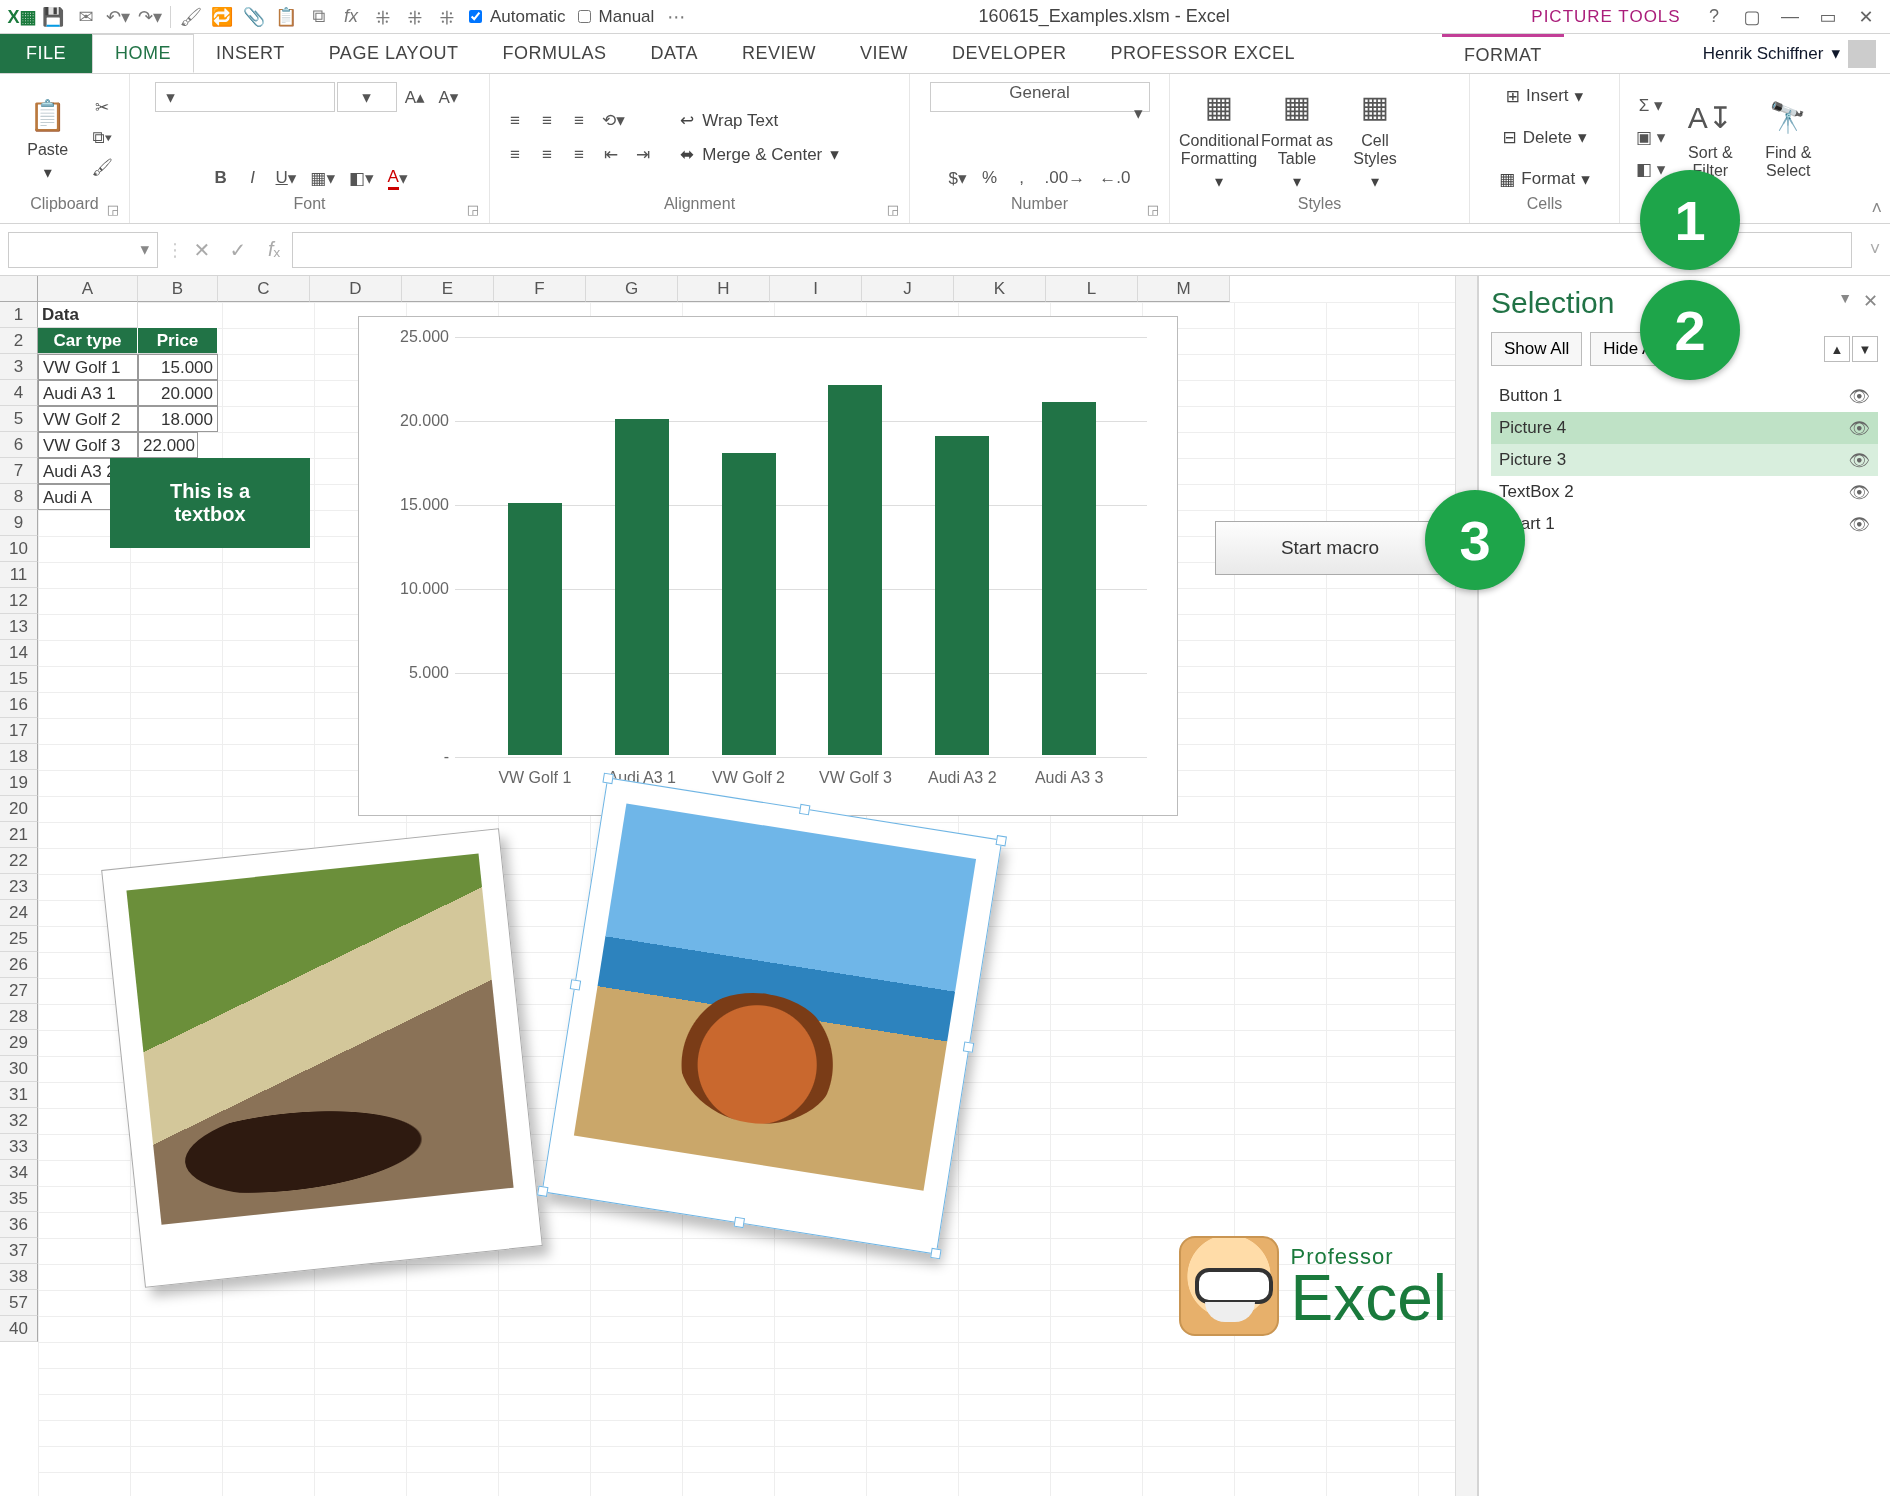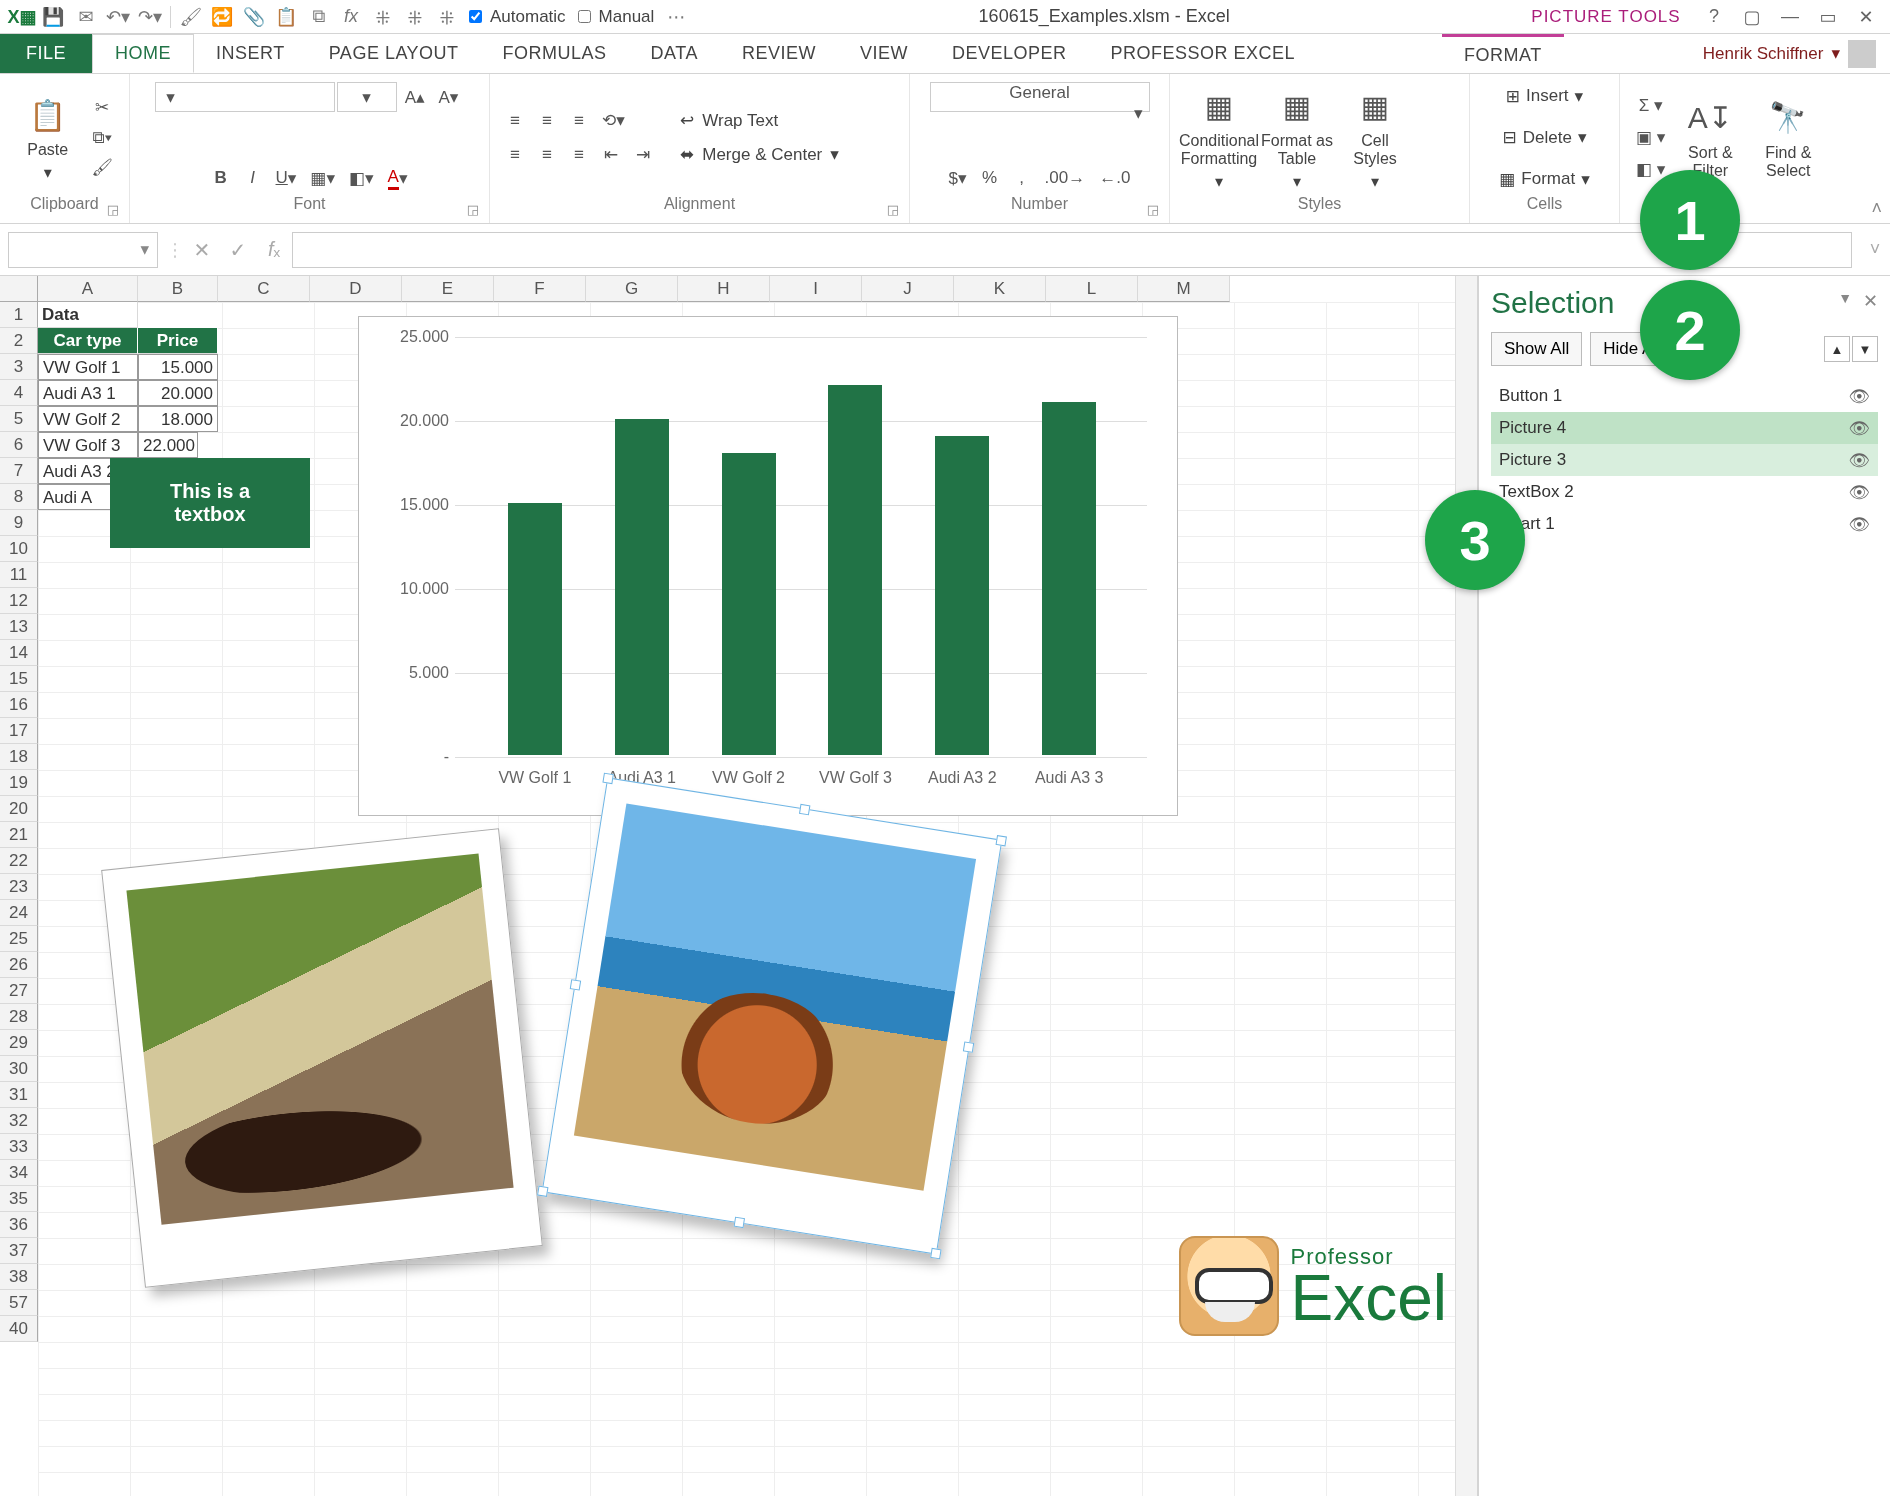--- a/index.html
+++ b/index.html
@@ -19,21 +19,21 @@
 .qat .win-btns span { width: 36px; text-align: center; color: #666; cursor: pointer; font-size: 18px; }
 
 
 .tabs { height: 40px; display: flex; align-items: stretch; border-bottom: 1px solid #d4d4d4; }
 .tabs .tab { padding: 0 22px; display: flex; align-items: center; font-size: 18px; text-transform: uppercase; letter-spacing: .5px; color: #444; cursor: pointer; text-align: right; }
 .tabs .tab.file { background: #217346; color: #fff; font-size: 18px; padding: 0 26px; }
 .tabs .tab.active { border: 1px solid #d4d4d4; border-bottom: 1px solid #fff; color: #217346; }
 .tabs .tab.format-ctx { color: #444; }
 .tabs .spacer { flex: 1; }
 .tabs .pt-border { border-top: 3px solid #c23e97; }
-.tabs .user { padding: 0 14px; display: flex; align-items: center; gap: 8px; color: #7f1d1d; font-size: 17px; }
+.tabs .user { padding: 0 14px; display: flex; align-items: center; gap: 8px; color: #0f172a; font-size: 17px; }
 .tabs .user .avatar { width: 28px; height: 28px; background: #ccc; }
 
 
 .ribbon { height: 150px; border-bottom: 1px solid #d4d4d4; display: flex; position: relative; }
 .ribbon .group { border-right: 1px solid #e6e6e6; padding: 6px 10px 2px; display: flex; flex-direction: column; }
 .ribbon .group .gbody { flex: 1; display: flex; align-items: center; }
 .ribbon .group .glabel { height: 26px; font-size: 16px; color: #777; text-align: center; position: relative; }
 .ribbon .group .glabel .dlaunch { position: absolute; right: 0; bottom: 4px; font-size: 13px; color: #888; }
 .rb-big { display: flex; flex-direction: column; align-items: center; gap: 4px; width: 78px; color: #444; font-size: 16px; cursor: pointer; }
 .rb-big .ico { width: 44px; height: 44px; display: flex; align-items: center; justify-content: center; font-size: 30px; color: #555; }
@@ -433,20 +433,23 @@
         <div class="xlabel" style="left: 496.429px;">VW Golf 3</div>
         <div class="xlabel" style="left: 603.286px;">Audi A3 2</div>
         <div class="xlabel" style="left: 710.143px;">Audi A3 3</div>
       </div>
 
     <div class="textbox-obj">
         <span style="white-space:pre-line">This is a
 textbox</span>
       </div>
 
+    <div class="macro-btn">
+        <span>Start macro</span>
+      </div>
 
     <div class="polaroid p1">
         <div class="ph"></div>
       </div>
     <div class="polaroid p2">
       <div class="ph"></div>
       <span class="sel-handle" style="left:-5px;top:-5px"></span>
       <span class="sel-handle" style="right:-5px;top:-5px"></span>
       <span class="sel-handle" style="left:-5px;bottom:-5px"></span>
       <span class="sel-handle" style="right:-5px;bottom:-5px"></span>

